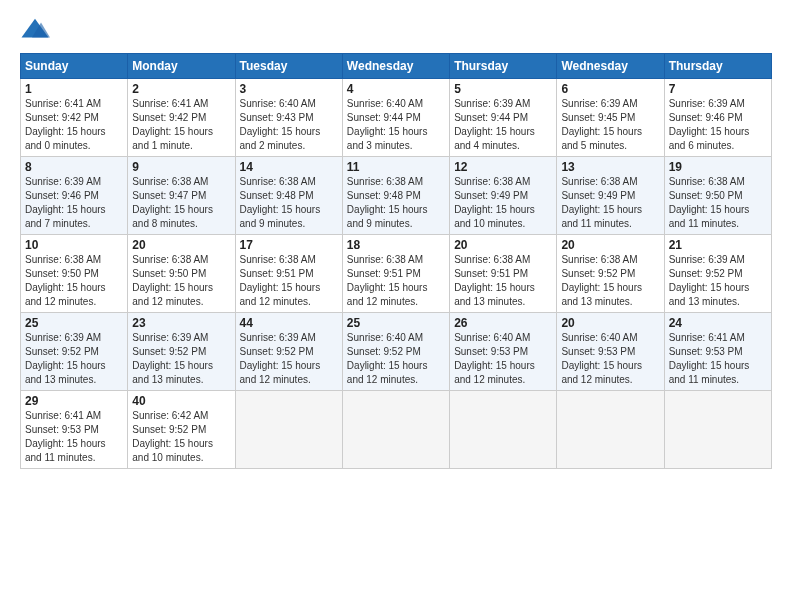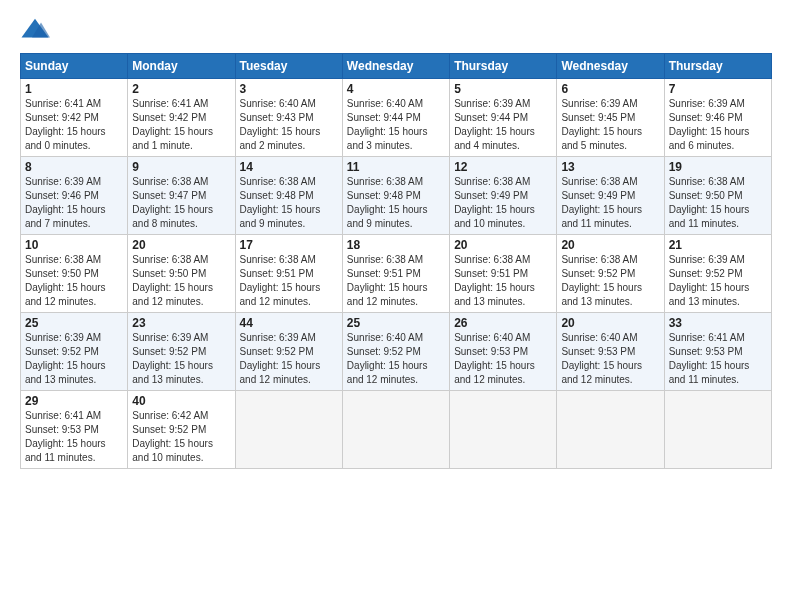--- a/index.html
+++ b/index.html
@@ -356,21 +356,21 @@
       </td>
           <td>
         <span class="day-number">20</span>
         <div class="day-info">
           Sunrise: 6:40 AM<br>
           Sunset: 9:53 PM<br>
           Daylight: 15 hours and 12 minutes.
         </div>
       </td>
           <td>
-        <span class="day-number">33</span>
+        <span class="day-number">24</span>
         <div class="day-info">
           Sunrise: 6:41 AM<br>
           Sunset: 9:53 PM<br>
           Daylight: 15 hours and 11 minutes.
         </div>
       </td>
         </tr>
         <tr class="last-row">
           <td>
         <span class="day-number">29</span>

